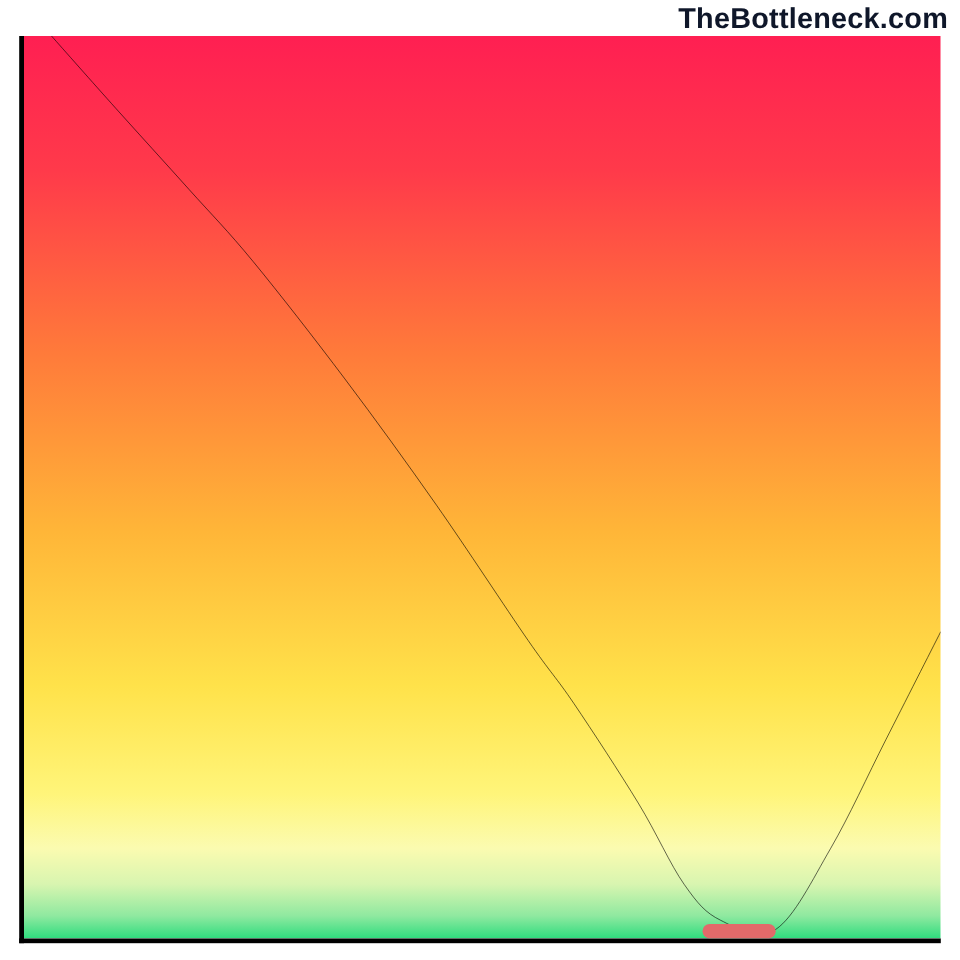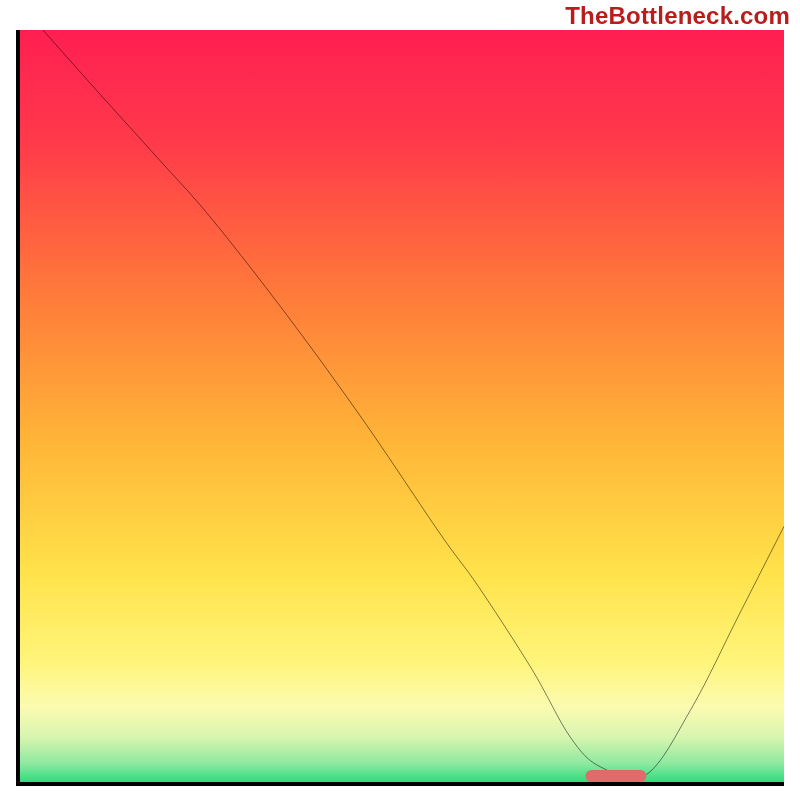--- a/index.html
+++ b/index.html
@@ -14,21 +14,21 @@
     position: relative;
     width: 800px;
     height: 800px;
   }
   .watermark {
     position: absolute;
     top: 2px;
     right: 10px;
     font-size: 24px;
     font-weight: 600;
-    color: #b91c1c;
+    color: #0f172a;
     letter-spacing: 0.2px;
   }
   .plot {
     position: absolute;
     left: 16px;
     top: 30px;
     width: 768px;
     height: 756px;
     border-left: 4px solid #000;
     border-bottom: 4px solid #000;

